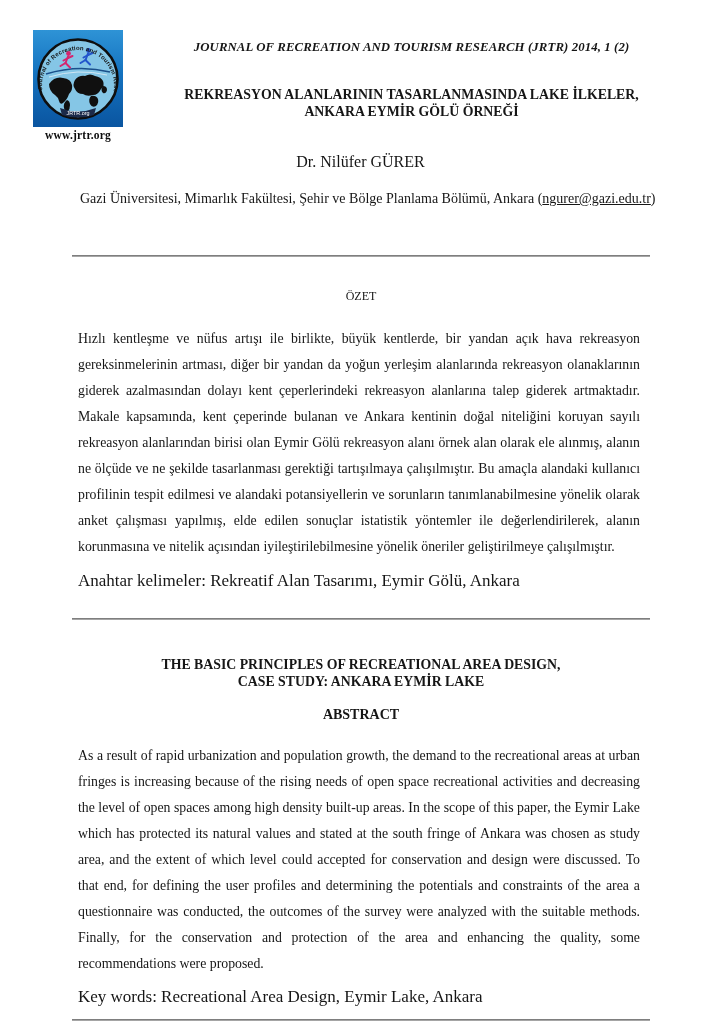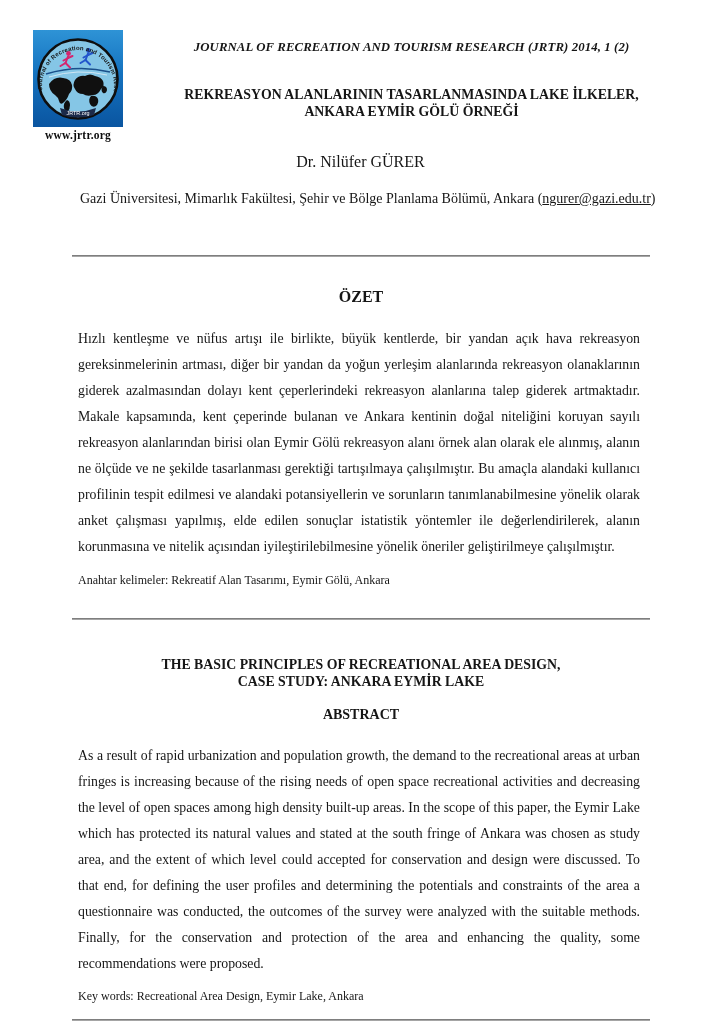--- a/index.html
+++ b/index.html
@@ -81,33 +81,33 @@
     border: 0;
     margin: 0;
   }
   .rule-1 { margin-top: 5px; }
   .rule-2 { margin-top: 29px; }
   .rule-3 { margin-top: 13px; }
 
   .section-heading {
     margin-top: 31px;
     text-align: center;
-    font-size: 16px;
-    font-weight: bold;
+    font-size: 12px;
+    font-weight: normal;
     line-height: 17px;
   }
   .para {
     margin: 21px 10px 0 6px;
     font-size: 13.8px;
     line-height: 26px;
     text-align: justify;
   }
   .keywords {
     margin: 12px 10px 0 6px;
-    font-size: 12px;
+    font-size: 17px;
     line-height: 17.3px;
   }
   .en-title {
     margin-top: 36px;
     text-align: center;
     font-size: 13.8px;
     font-weight: bold;
     line-height: 17px;
   }
   .abstract-heading {

